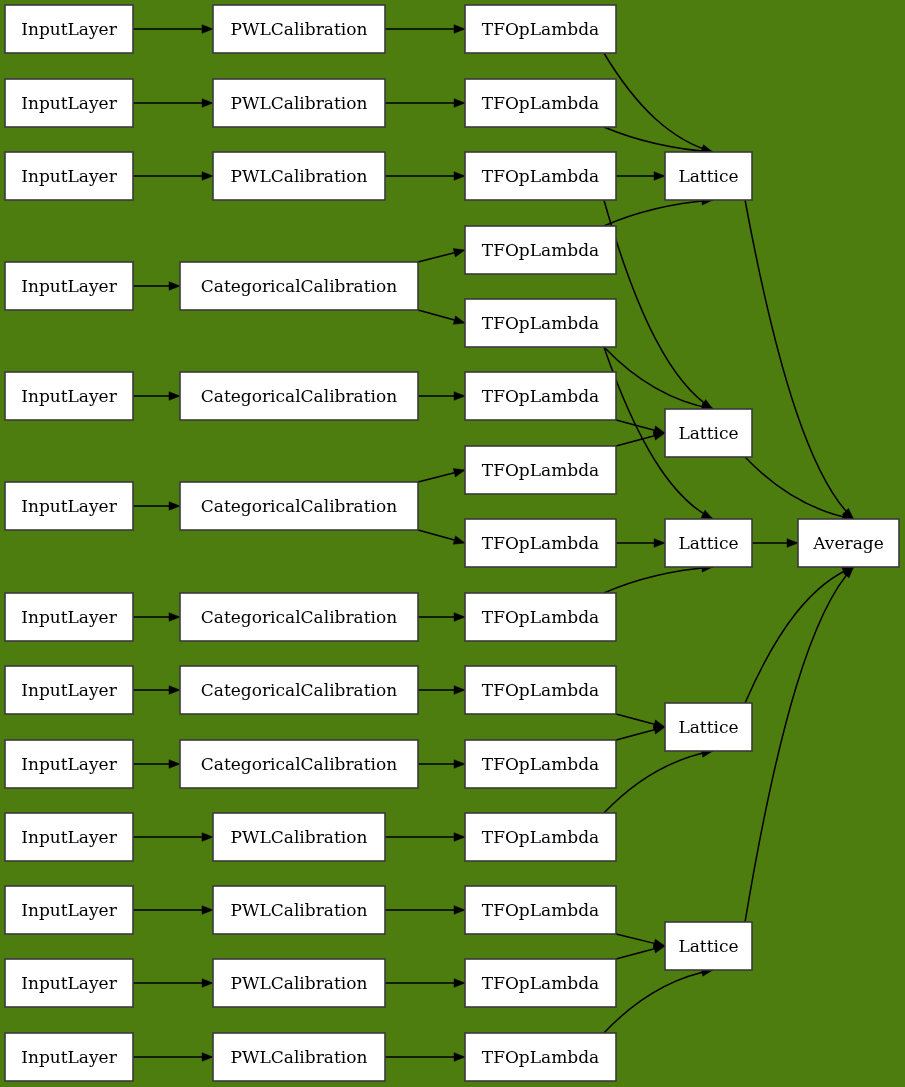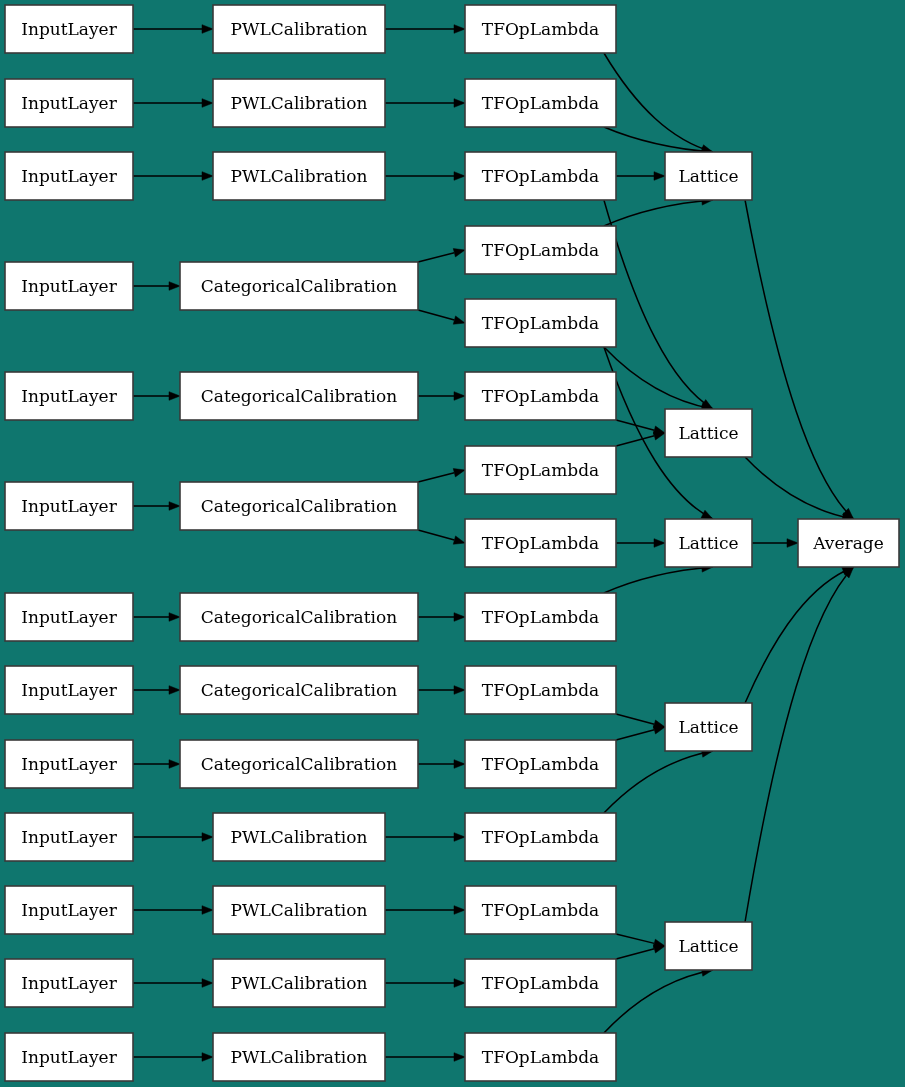--- a/index.html
+++ b/index.html
@@ -7,21 +7,21 @@
     padding: 0;
     background: #ffffff;
   }
   body {
     font-family: "DejaVu Serif", "Liberation Serif", serif;
   }
   #graph-root {
     position: relative;
     width: 905px;
     height: 1087px;
-    background: #0f766e;
+    background: #4d7c0f;
     overflow: hidden;
   }
   svg#graph-canvas {
     position: absolute;
     left: 0;
     top: 0;
     width: 905px;
     height: 1087px;
     display: block;
   }

